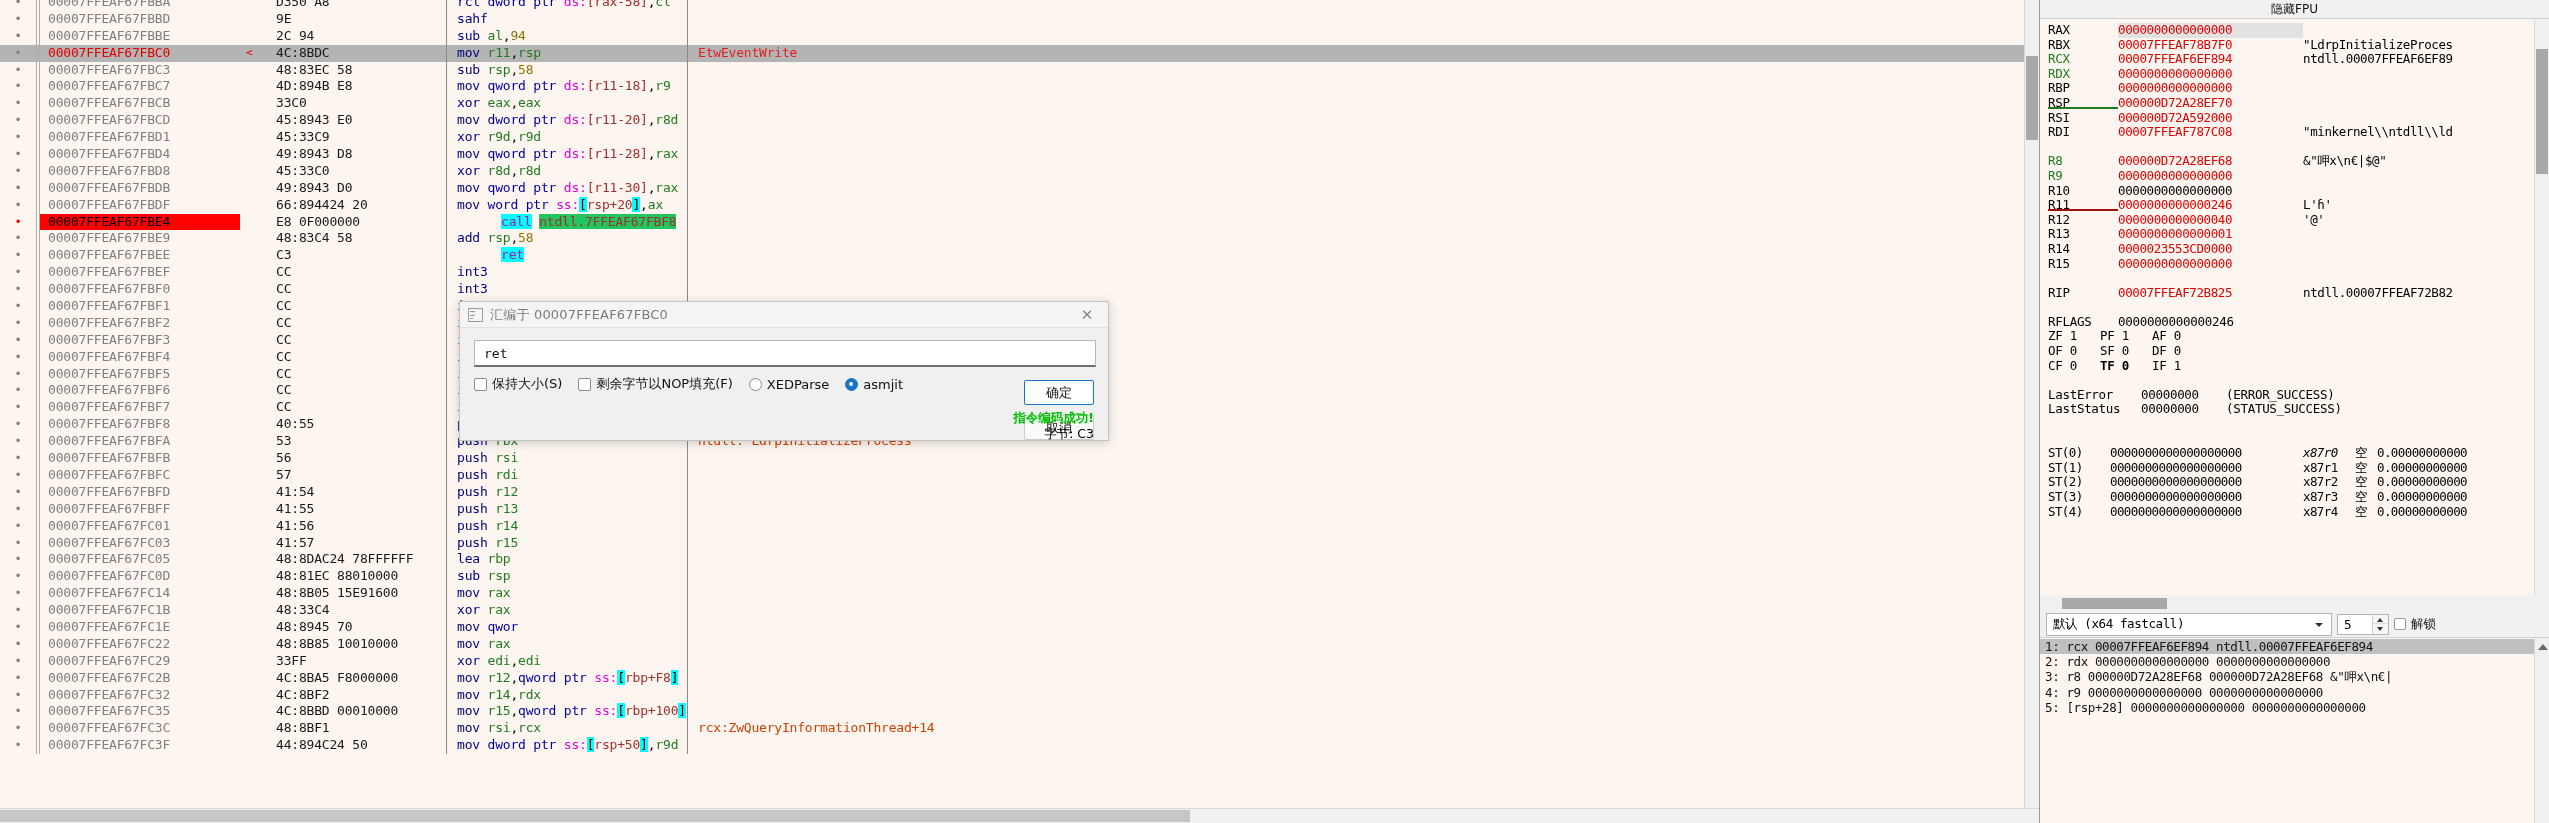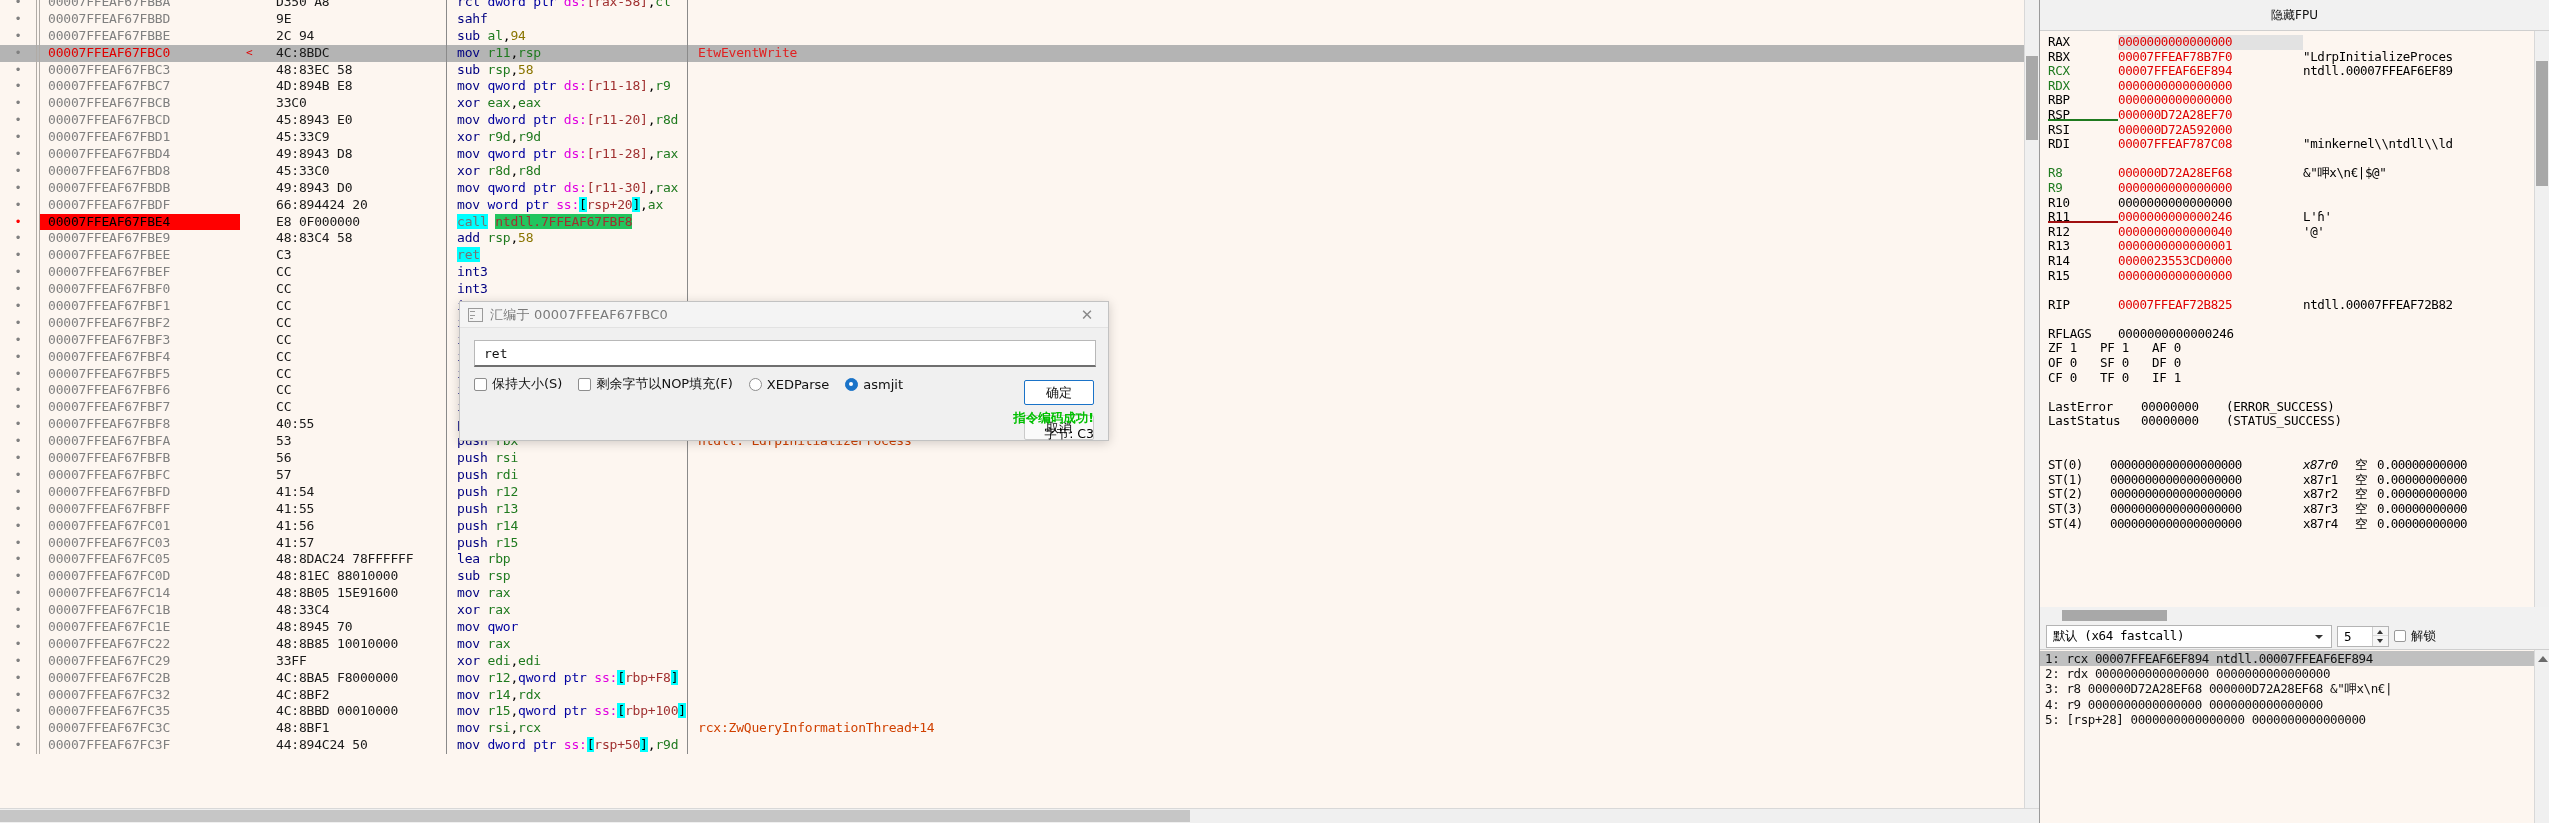--- a/index.html
+++ b/index.html
@@ -104,21 +104,21 @@
   }
   .c-comment.redc { color: #e02020; }
 
   
   .mn      { color: #000080; }
   .reg     { color: #1f7a1f; }
   .num     { color: #8a7500; }
   .ptr     { color: #00009f; }
   .seg     { color: #e000e0; }
   .mem     { color: #a03030; }
-  .brk     { background: #00ffff; color: #737373; }
+  .brk     { background: #00ffff; color: #a21caf; margin-left: 44px; }
   .hl-cyan { background: #00ffff; color: #000000; }
   .hl-yel  { background: #22c55e; color: #a03030; }
   .blk     { color: #000000; }
 
   
   .disasm-vscroll {
     position: absolute;
     top: 0; right: 0;
     width: 15px; height: 808px;
     background: #f0f0f0;
@@ -148,21 +148,21 @@
   .reg-pane {
     position: relative;
     width: 509px;
     height: 823px;
     background: #f1f1f1;
     display: flex;
     flex-direction: column;
     font-family: "DejaVu Sans Mono", monospace;
   }
   .reg-header {
-    height: 31px;
+    height: 19px;
     background: #f1f1f1;
     border-bottom: 1px solid #cfcfcf;
     display: flex;
     align-items: center;
     justify-content: center;
     font-family: "DejaVu Sans", sans-serif;
     font-size: 12px;
     color: #111;
   }
   .reg-body {
@@ -597,21 +597,21 @@
         </div>
       <div class="spacer-row"></div>
       <div id="reg-rip">
           <div class="rrow"><span class="rname">RIP</span><span class="rval">00007FFEAF72B825</span><span class="rcomment">ntdll.00007FFEAF72B82</span></div>
         </div>
       <div class="spacer-row"></div>
       <div id="reg-flags">
           <div class="flagrow"><span style="flex: 0 0 70px;">RFLAGS</span><span>0000000000000246</span></div>
           <div class="flagrow"><span style="flex: 0 0 52px;">ZF 1</span><span style="flex: 0 0 52px;">PF 1</span><span style="flex: 0 0 52px;">AF 0</span></div>
           <div class="flagrow"><span style="flex: 0 0 52px;">OF 0</span><span style="flex: 0 0 52px;">SF 0</span><span style="flex: 0 0 52px;">DF 0</span></div>
-          <div class="flagrow"><span style="flex: 0 0 52px;">CF 0</span><span style="flex: 0 0 52px;">TF 0</span><span style="flex: 0 0 52px;">IF 1</span></div>
+          <div class="flagrow"><span style="flex: 0 0 52px;">CF 0</span><span style="flex: 0 0 52px; font-weight: bold;">TF 0</span><span style="flex: 0 0 52px;">IF 1</span></div>
         </div>
       <div class="spacer-row"></div>
       <div id="reg-last">
           <div class="flagrow"><span style="flex: 0 0 93px;">LastError</span><span style="flex: 0 0 85px;">00000000</span><span>(ERROR_SUCCESS)</span></div>
           <div class="flagrow"><span style="flex: 0 0 93px;">LastStatus</span><span style="flex: 0 0 85px;">00000000</span><span>(STATUS_SUCCESS)</span></div>
         </div>
       <div class="spacer-row"></div>
       <div class="spacer-row"></div>
       <div id="reg-fpu">
           <div class="st-row"><span style="flex: 0 0 62px;">ST(0)</span><span style="flex: 0 0 193px;">0000000000000000000</span><span style="flex: 0 0 52px; font-style: italic;">x87r0</span><span style="flex: 0 0 22px;">空</span><span>0.00000000000</span></div>

